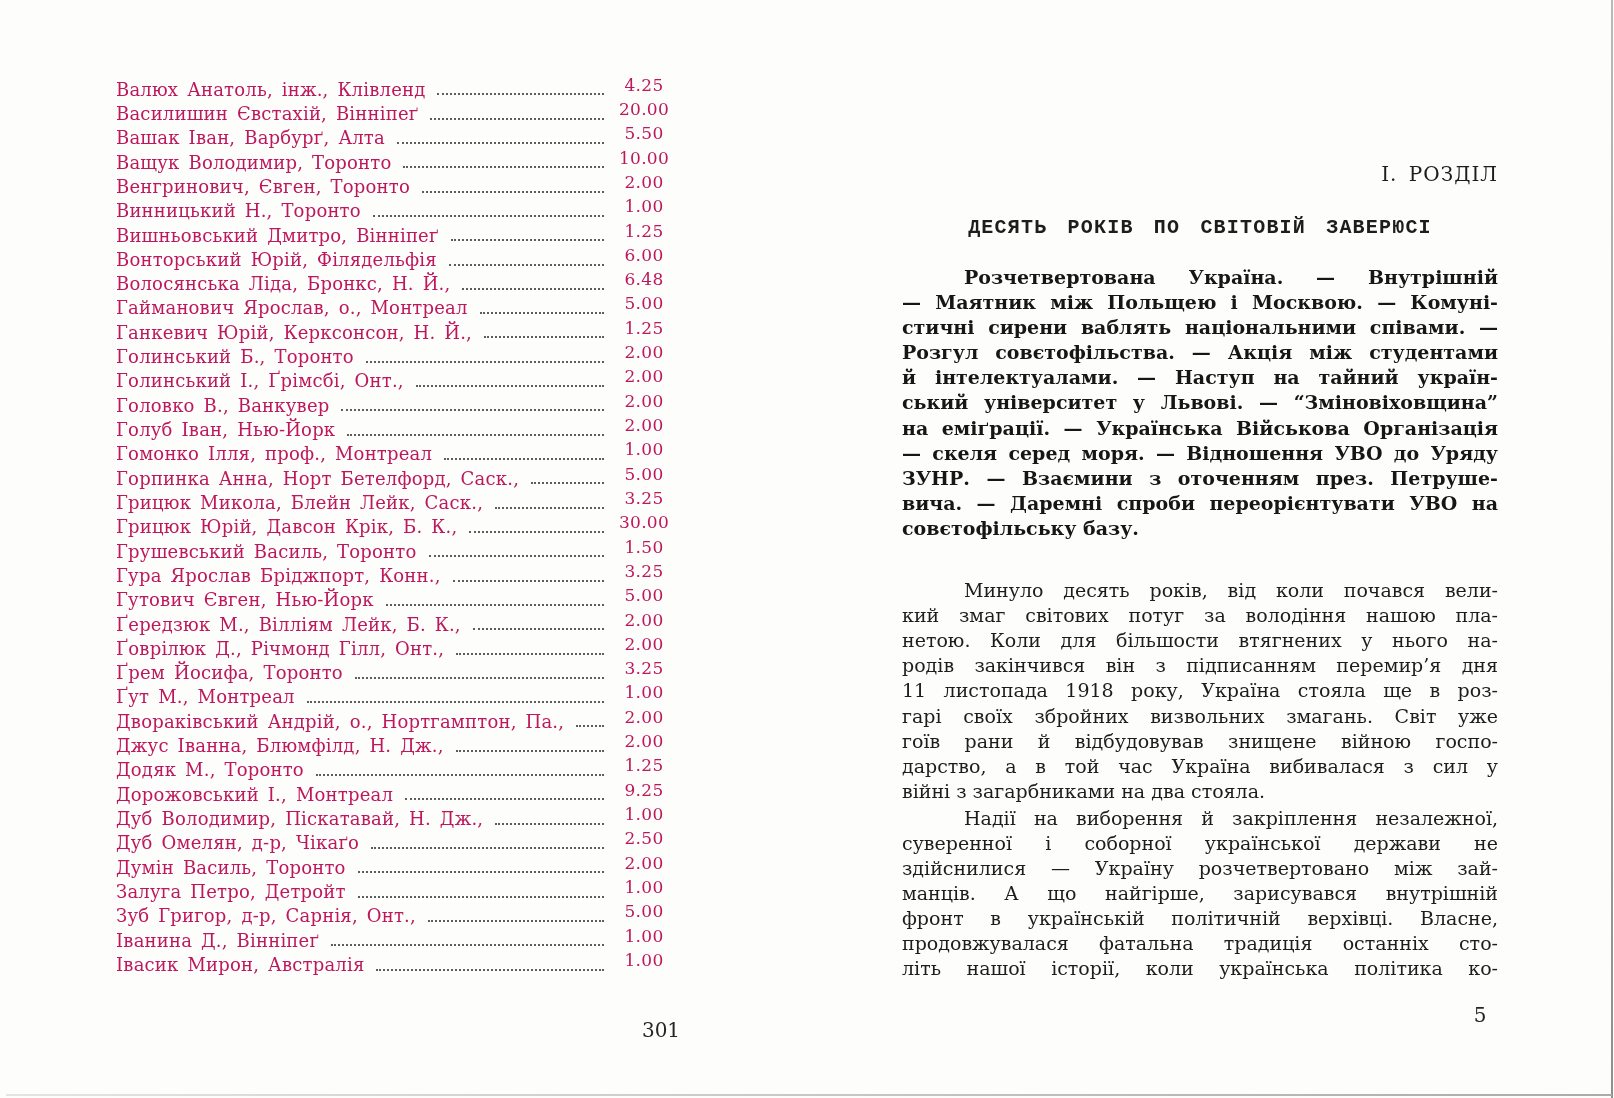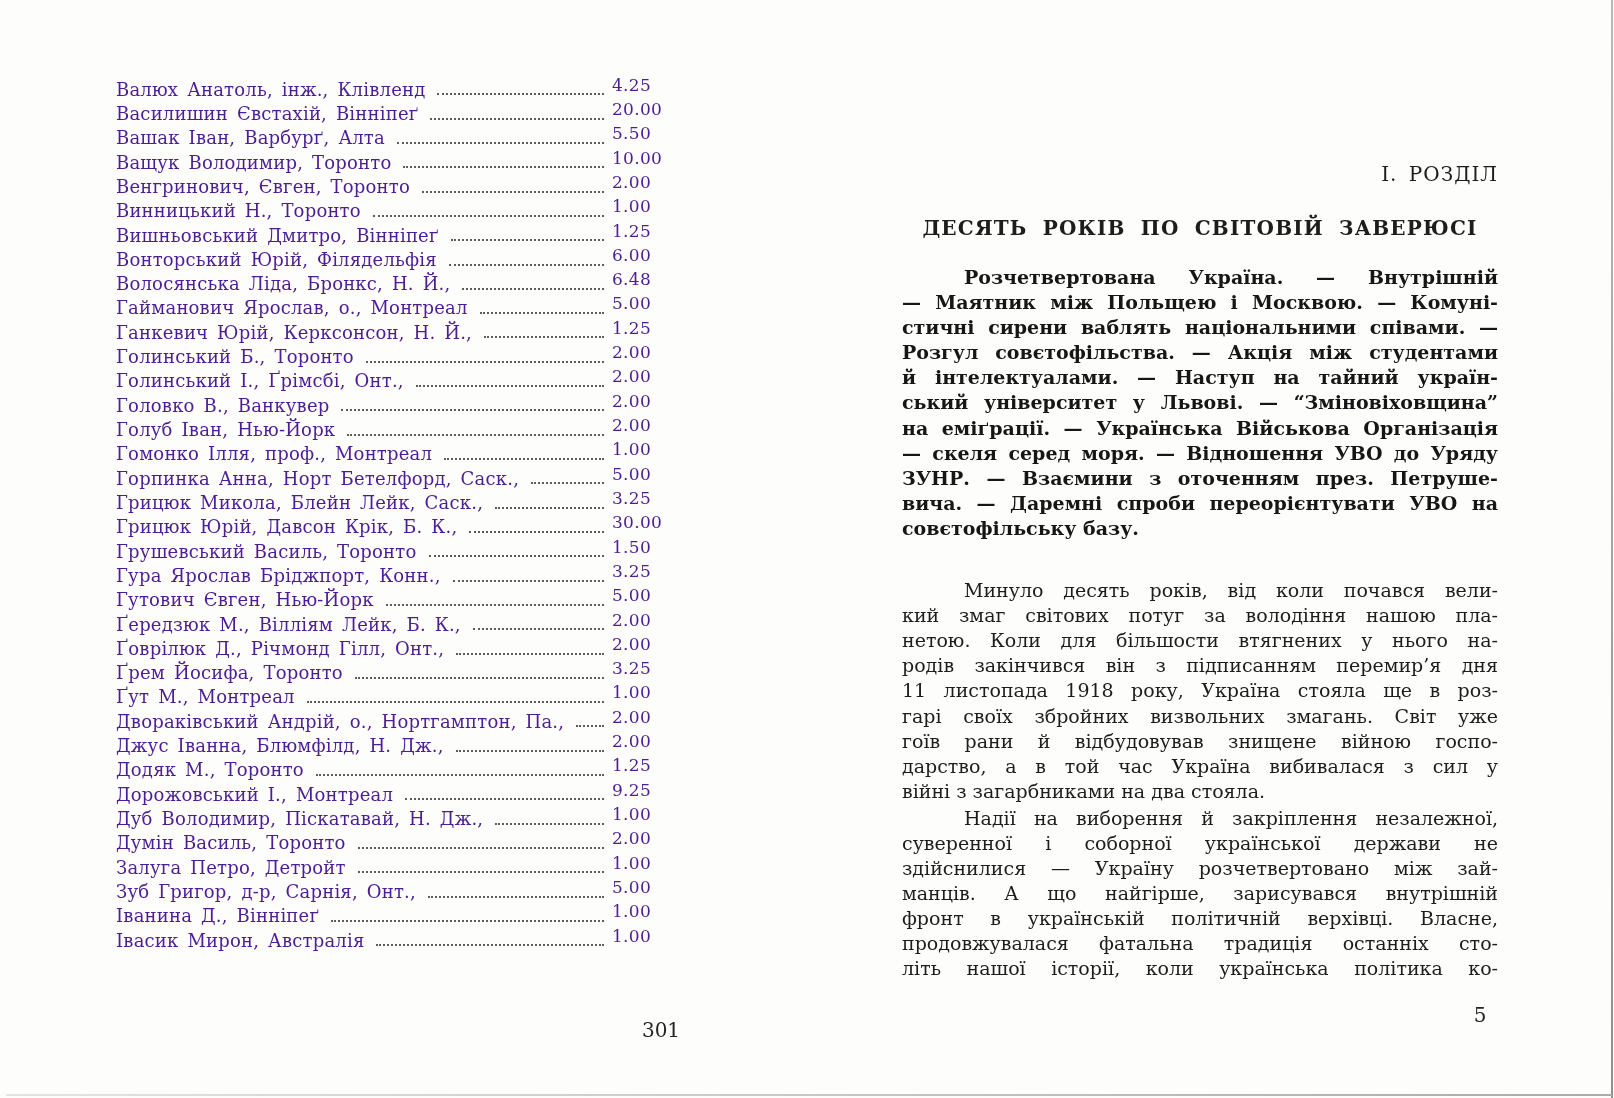--- a/index.html
+++ b/index.html
@@ -20,47 +20,47 @@
                  background: linear-gradient(to right, #e4e4e2, #ababab); }
 
   
   .donor-list {
     position: absolute; left: 116px; top: 76px; width: 560px;
   }
   .entry-row {
     display: flex; align-items: flex-end;
     height: 24.32px;
     font-size: 18px; letter-spacing: 0.2px; word-spacing: 3px;
-    color: #4c1d95;
+    color: #be185d;
   }
   .entry-name { white-space: nowrap; line-height: 1.15; }
   .leader {
     flex: 1 1 auto; min-width: 14px;
     border-bottom: 2px dotted #5d5d5d;
     margin: 0 8px 5px 12px;
   }
   .amount {
-    flex: 0 0 64px; width: 64px; text-align: left;
+    flex: 0 0 64px; width: 64px; text-align: center;
     font-size: 17px; line-height: 1.1;
     margin-bottom: 6px; letter-spacing: 0.3px;
   }
   .page-num { position: absolute; font-size: 20px; color: #242424; }
   .page-num-left  { left: 601px; top: 1018px; width: 120px; text-align: center; }
   .page-num-right { left: 1460px; top: 1003px; width: 40px; text-align: center; }
 
   
   .chapter-col { position: absolute; left: 902px; top: 162px; width: 596px; color: #1d1d1d; }
   .chapter-label {
     text-align: right; font-size: 20px; letter-spacing: 1px; word-spacing: 4px;
     line-height: 24px; margin: 0;
   }
   .chapter-title {
     text-align: center; font-size: 20px; font-weight: 700;
     letter-spacing: 1.2px; word-spacing: 7px;
-    line-height: 26px; margin: 29px 0 0 0;
+    line-height: 26px; margin: 29px 0 0 0; font-family: Liberation Mono, monospace;
   }
   .summary { margin-top: 24px; }
   .summary .line { font-weight: 700; font-size: 19px; color: #161616; }
 
   .line {
     height: 25.1px; line-height: 25.1px;
     text-align: justify; overflow: hidden;
     font-size: 19px;
   }
   .line::after { content: ""; display: inline-block; width: 100%; height: 0; }
@@ -258,20 +258,25 @@
           <span class="leader"></span>
           <span class="amount">9.25</span>
         </div>
 
         <div class="entry-row">
           <span class="entry-name">Дуб Володимир, Піскатавай, Н. Дж.,</span>
           <span class="leader"></span>
           <span class="amount">1.00</span>
         </div>
 
+        <div class="entry-row">
+          <span class="entry-name">Дуб Омелян, д-р, Чікаґо</span>
+          <span class="leader"></span>
+          <span class="amount">2.50</span>
+        </div>
 
         <div class="entry-row">
           <span class="entry-name">Думін Василь, Торонто</span>
           <span class="leader"></span>
           <span class="amount">2.00</span>
         </div>
 
 
         <div class="entry-row">
           <span class="entry-name">Залуга Петро, Детройт</span>

